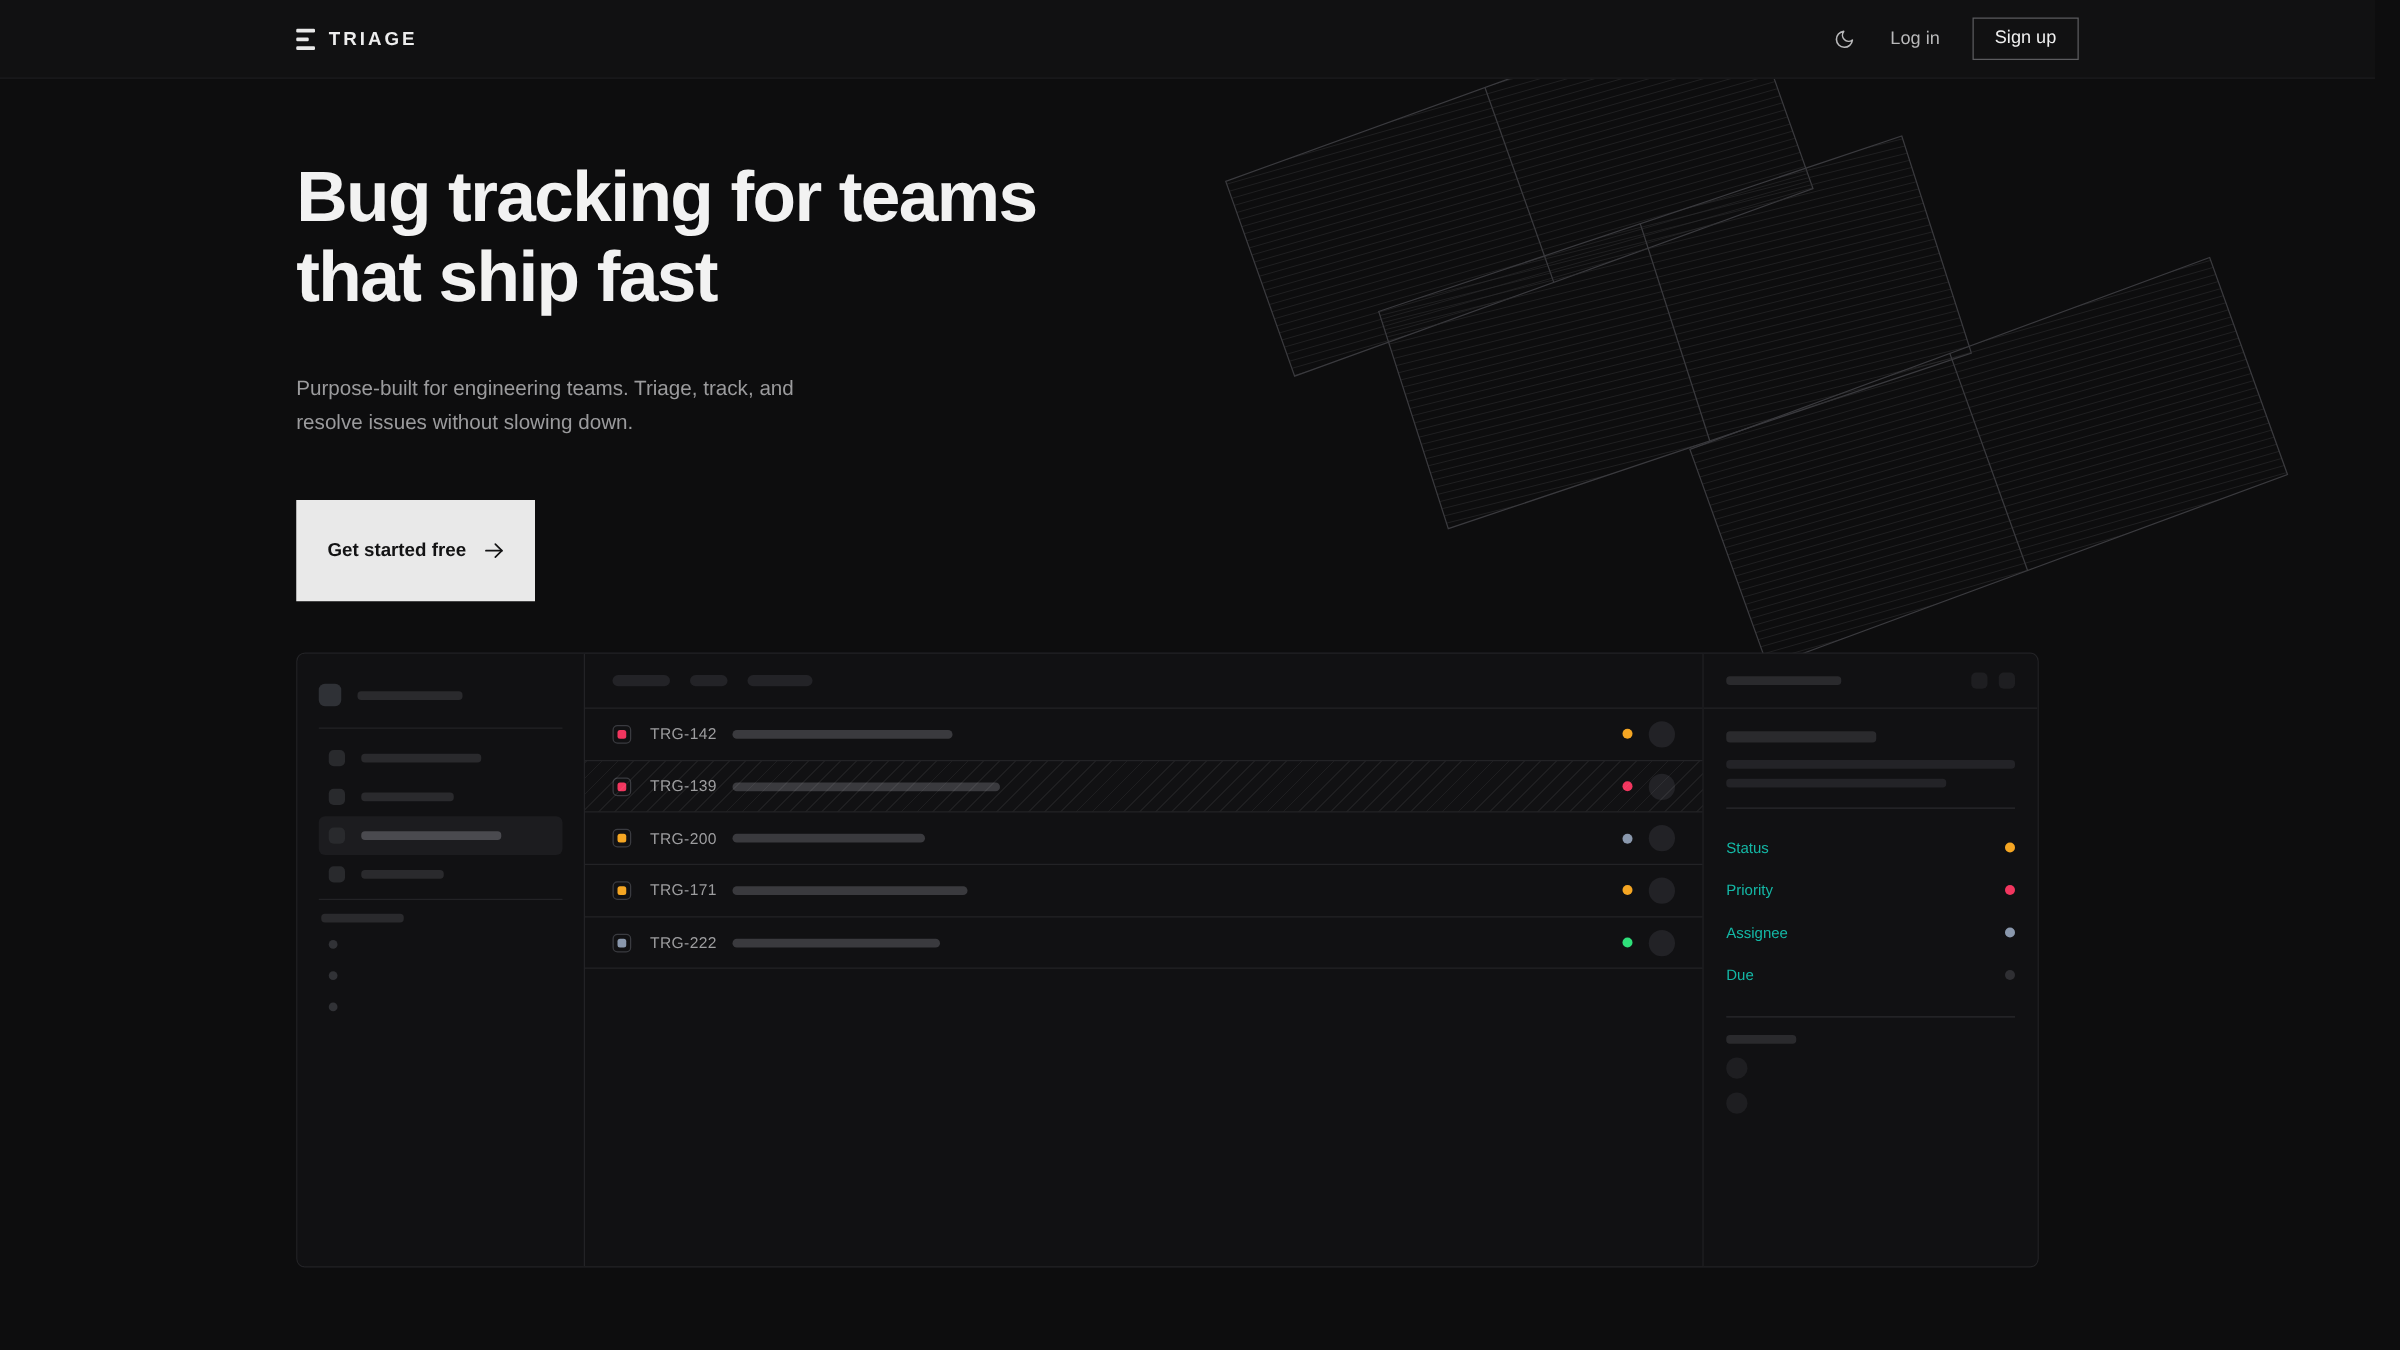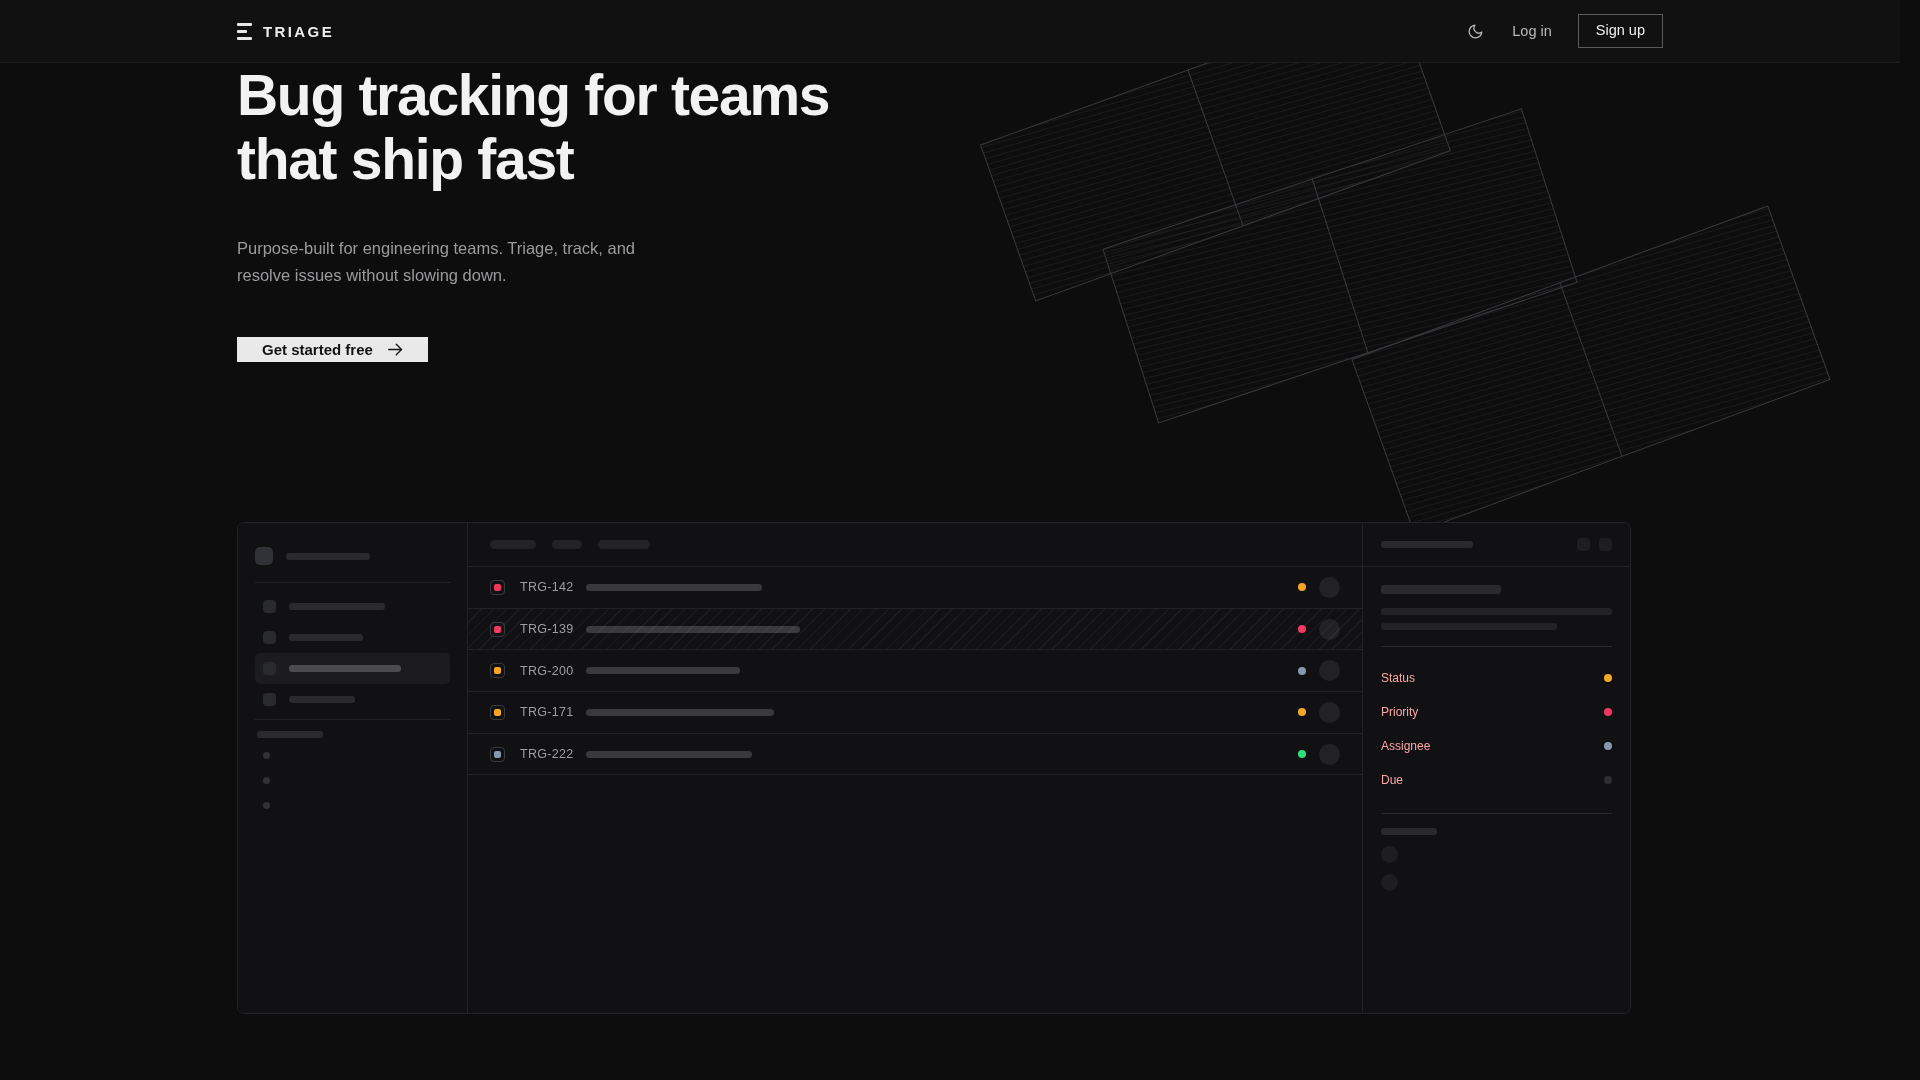--- a/index.html
+++ b/index.html
@@ -38,33 +38,34 @@
     padding: 8px 17px; background: transparent; cursor: pointer;
     line-height: 1.1;
   }
 
   
   .decor { position: absolute; top: 63px; left: 0; width: 1920px; height: 520px; overflow: hidden; pointer-events: none; }
 
   
   .hero { position: absolute; top: 63px; left: 237px; width: 900px; z-index: 5; }
   .hero h1 {
+    margin-top: 63px;
     color: #f2f2f2; font-size: 57px; font-weight: bold;
     line-height: 1.13; letter-spacing: -1.3px;
     white-space: pre-line;
   }
   .hero p {
     margin-top: 43px;
     color: #9b9b9d; font-size: 16.5px; line-height: 1.62;
     white-space: pre-line;
   }
   .cta {
     margin-top: 49px; display: inline-flex; align-items: center; gap: 15px;
     background: #e9e9e9; color: #131314; font-size: 15px; font-weight: bold;
-    padding: 4px 25px; cursor: pointer; border: none;
+    padding: 32px 25px; cursor: pointer; border: none;
   }
 
   
   .mock {
     position: absolute; left: 237px; top: 522px;
     width: 1394px; height: 492px;
     border: 1px solid #232326;
     border-radius: 7px;
     background: #111113;
     display: flex;
@@ -108,21 +109,21 @@
   .row-status { width: 8px; height: 8px; border-radius: 50%; }
   .row-av { width: 21px; height: 21px; border-radius: 50%; background: #222226; }
 
   .mock-detail { width: 267px; flex: none; display: flex; flex-direction: column; background: #111113; }
   .det-head { height: 44px; flex: none; display: flex; align-items: center; padding: 0 18px; border-bottom: 1px solid #232326; }
   .det-btns { margin-left: auto; display: flex; gap: 9px; }
   .det-btn { width: 13px; height: 13px; border-radius: 4px; background: #1e1e21; cursor: pointer; }
   .det-body { padding: 18px 18px 0 18px; }
   .det-div { height: 1px; background: #2a2a2e; margin: 16px 0 14px 0; }
   .field { display: flex; align-items: center; justify-content: space-between; padding: 10px 0; }
-  .field-label { color: #fca5a5; font-size: 12px; }
+  .field-label { color: #14b8a6; font-size: 12px; }
   .field-dot { width: 8px; height: 8px; border-radius: 50%; }
   .act-av { width: 17px; height: 17px; border-radius: 50%; background: #1e1e21; margin: 11px 0; }
 </style>
 </head>
 <body>
 
 <div class="page">
 
   <div class="nav">
     <div class="nav-inner">

